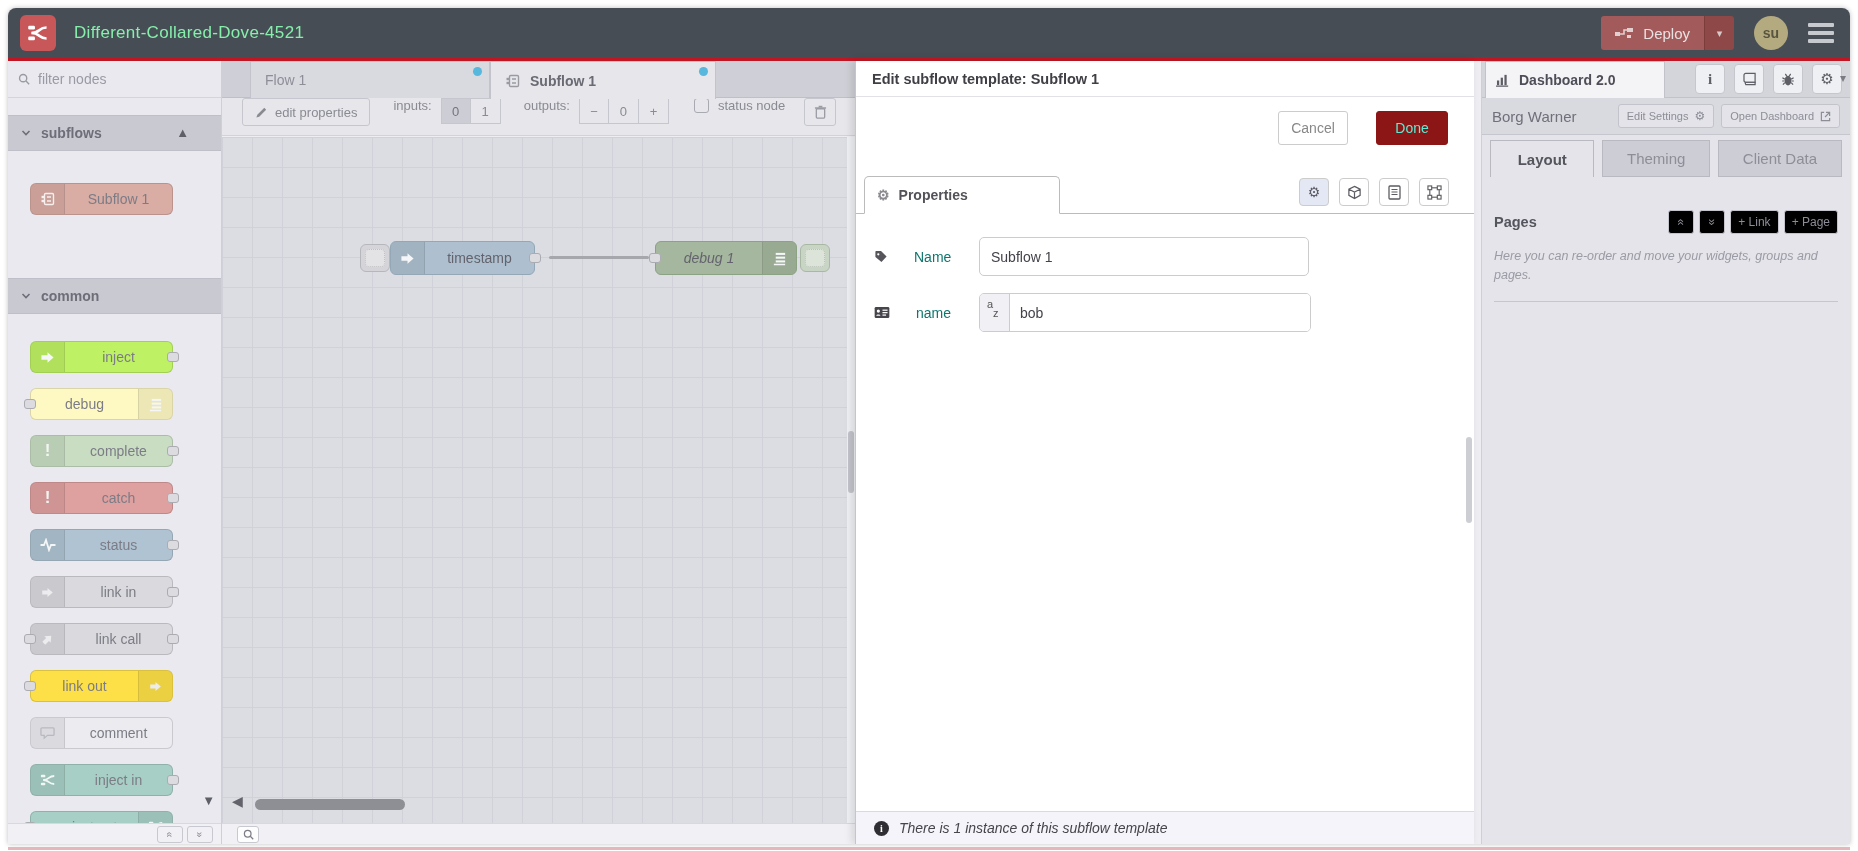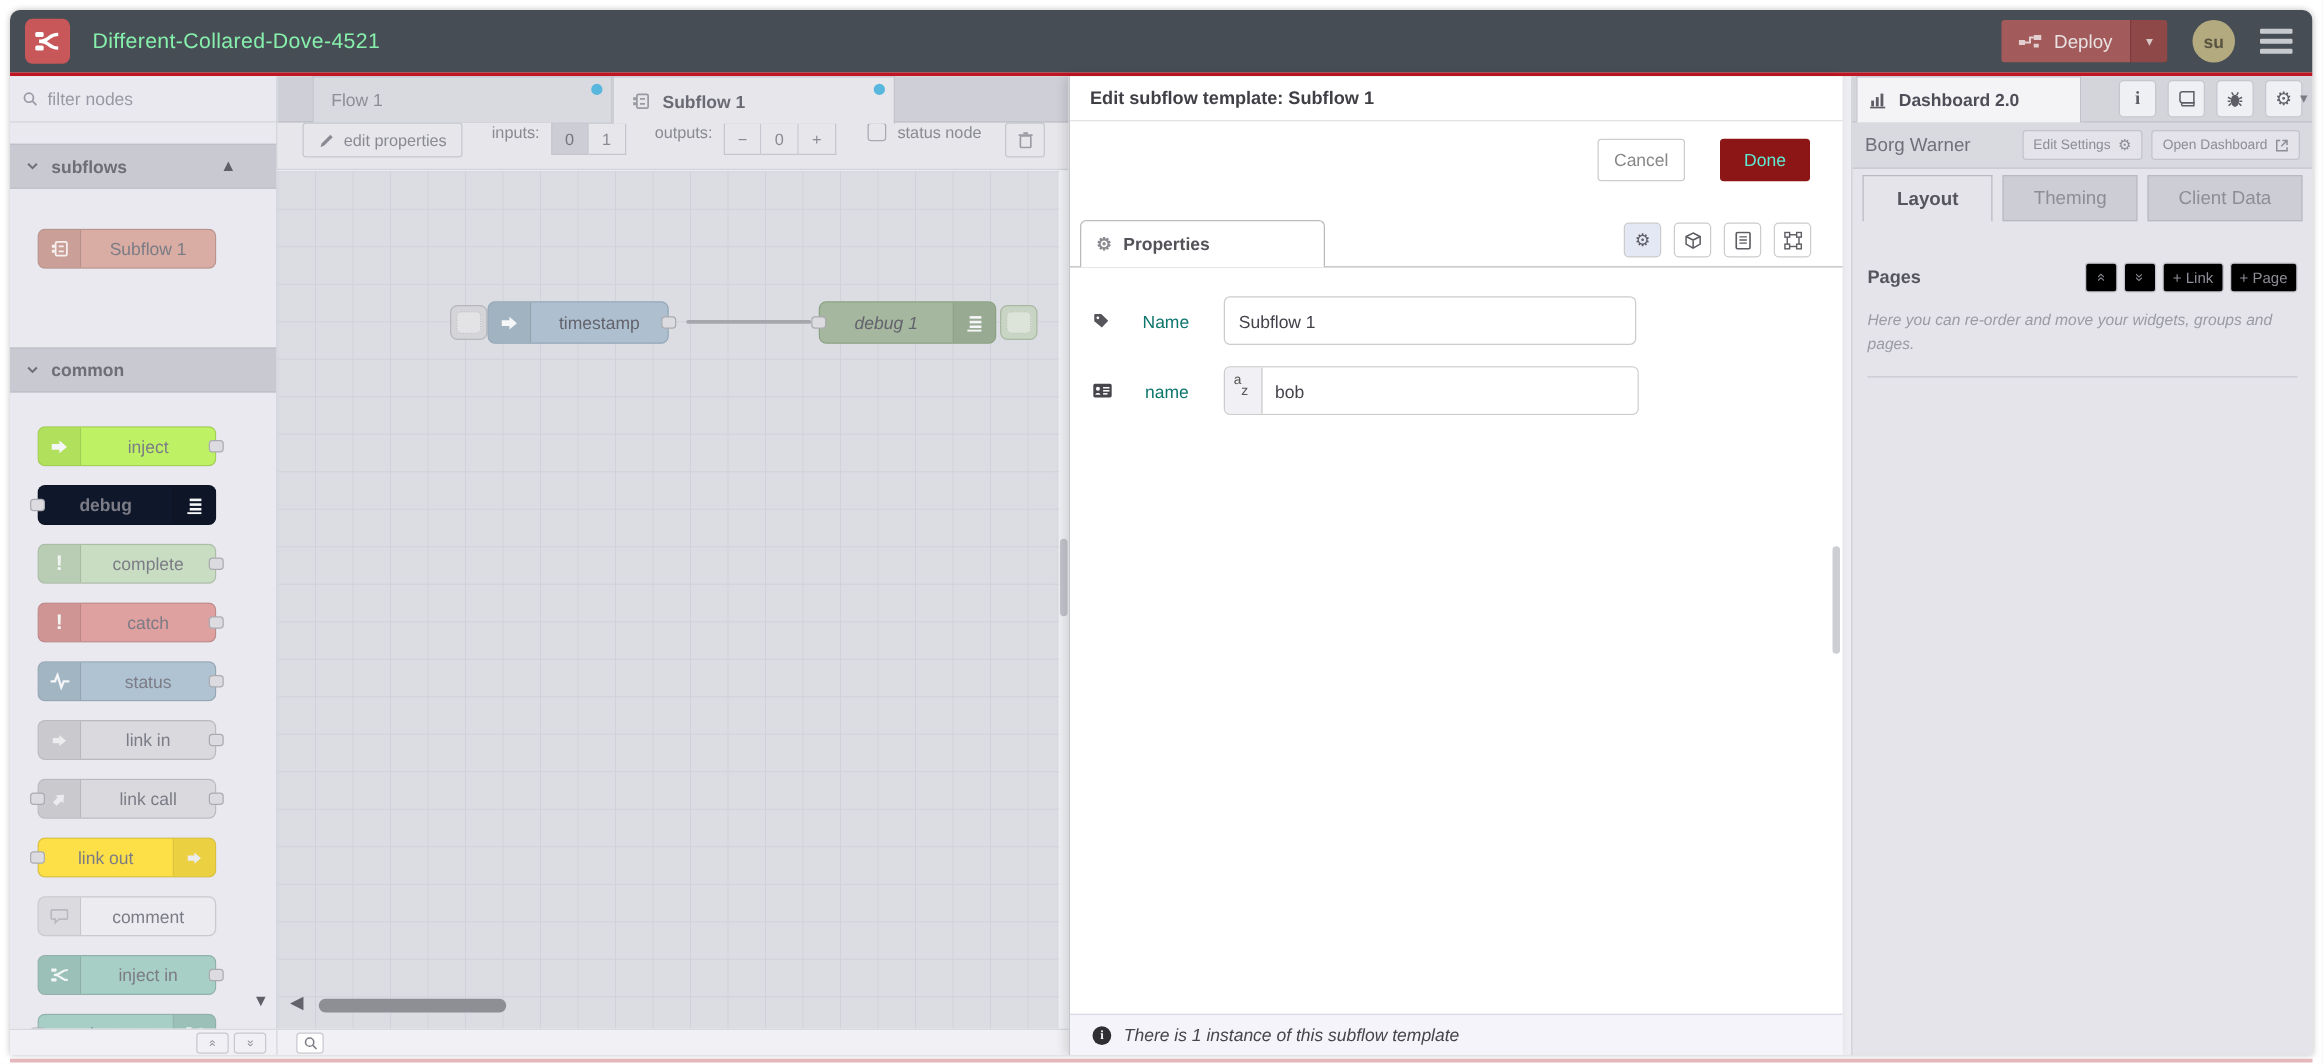--- a/index.html
+++ b/index.html
@@ -286,21 +286,21 @@
             <div class="pnode icon-left" style="background:#bef264;">
               <div class="ibox l">
                 <svg width="15" height="15" viewBox="0 0 16 16">
                     <path d="M1.5 5.5 h6.5 V2.5 L14.5 8 L8 13.5 V10.5 H1.5 z" fill="#f4f6f8"></path>
                   </svg>
               </div>
               <div class="nlabel">inject</div>
               <div class="port pr"></div>
             </div>
 
-            <div class="pnode icon-right" style="background:#0f172a;font-weight:bold;">
+            <div class="pnode icon-right" style="background:#fef9c3;">
               <div class="ibox r">
                 <svg width="15" height="15" viewBox="0 0 16 16">
                     <g fill="#f4f6f8">
                   <rect x="4" y="2" width="10" height="2.2"></rect>
                       <rect x="4" y="6" width="10" height="2.2"></rect>
                   <rect x="4" y="10" width="10" height="2.2"></rect>
                       <rect x="2" y="13.6" width="12" height="1.6"></rect>
                     </g>
                   </svg>
               </div>

